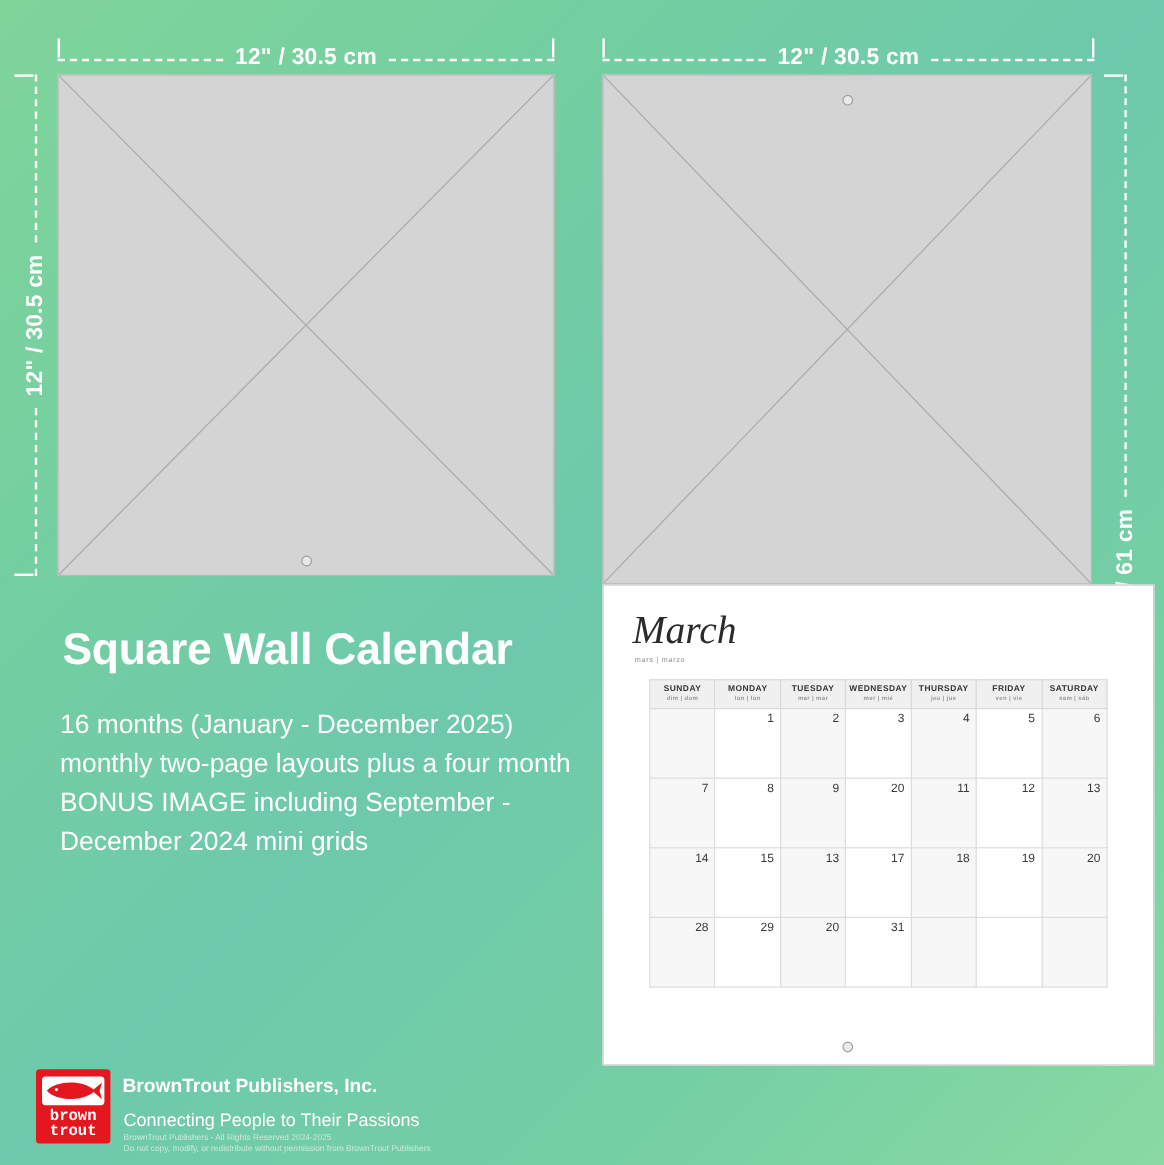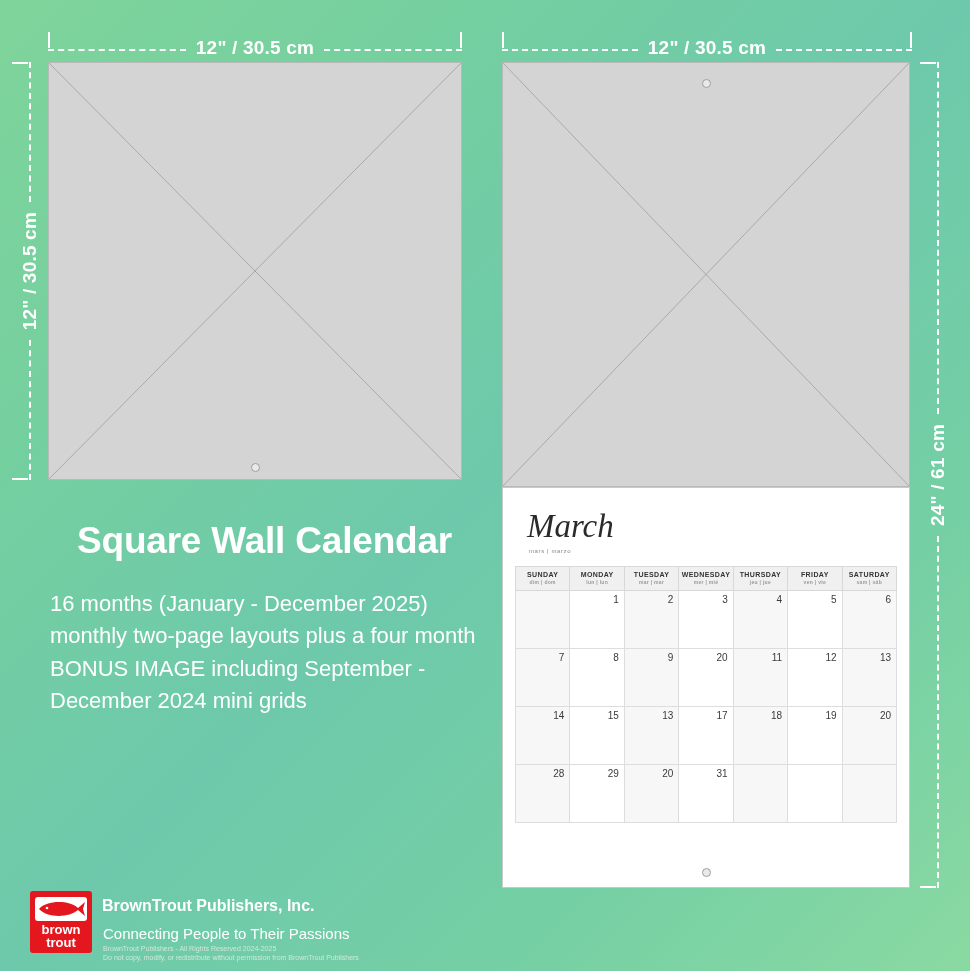--- a/index.html
+++ b/index.html
@@ -93,21 +93,21 @@
     box-sizing: border-box;
   }
 
   
   #left-panel { left: 48px; top: 62px; width: 414px; height: 418px; }
   
   #right-top-panel { left: 502px; top: 62px; width: 408px; height: 425px; }
   
   #right-grid-panel {
     position: absolute;
-    left: 502px; top: 487px; width: 408px; height: 401px;
+    left: 502px; top: 487px; width: 460px; height: 401px;
     background: #ffffff;
     border: 1px solid #c9c9c9;
     box-sizing: border-box;
   }
 
   .month-title {
     font-family: "Liberation Serif", serif;
     font-style: italic;
     font-size: 33px;
     color: #2a2a2a;
@@ -161,21 +161,20 @@
 
   
   #headline {
     position: absolute;
     left: 52px;
     top: 520px;
     color: #ffffff;
     font-size: 37px;
     font-weight: 700;
     letter-spacing: -0.2px;
-    margin-left: 25px;
   }
   #bodycopy {
     position: absolute;
     left: 50px;
     top: 588px;
     width: 440px;
     color: #ffffff;
     font-size: 22px;
     line-height: 1.47;
     font-weight: 400;
@@ -212,21 +211,21 @@
     position: absolute;
     left: 0;
     top: 32px;
     width: 62px;
     text-align: center;
     color: #ffffff;
     font-size: 13px;
     font-weight: 700;
     line-height: 13px;
   }
-  #logo-text span { display: block; }
+  #logo-text span { display: block; font-family: Liberation Mono, monospace; }
   #brand-name {
     position: absolute;
     left: 102px;
     top: 13px;
     color: #ffffff;
     font-size: 16px;
     font-weight: 700;
   }
   #brand-tag {
     position: absolute;

